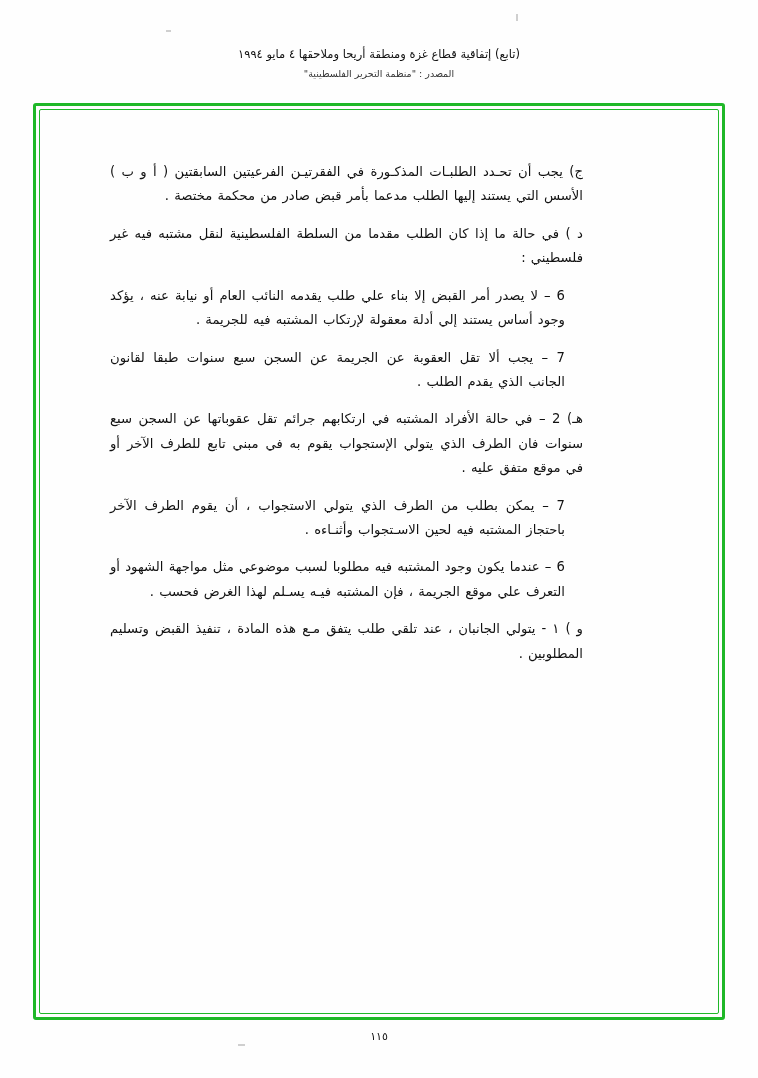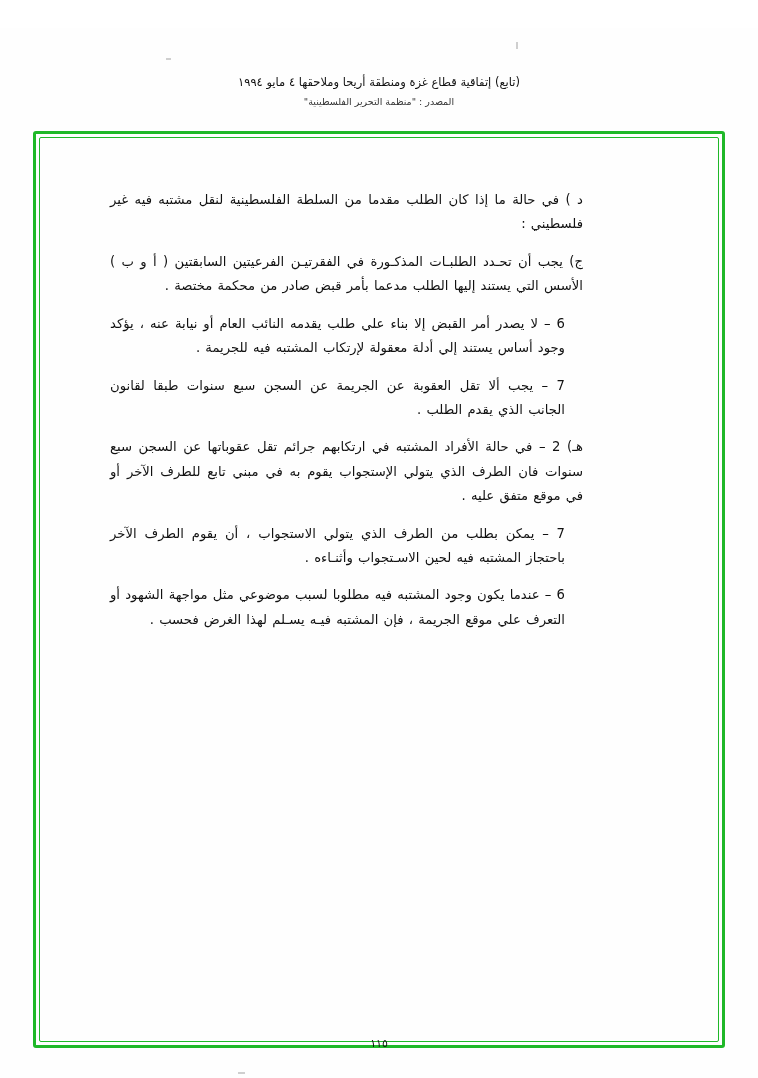--- a/index.html
+++ b/index.html
@@ -13,21 +13,20 @@
     position: relative;
     font-family: "DejaVu Sans", "Liberation Sans", sans-serif;
     color: #1a1a1a;
     overflow: hidden;
   }
 
   .page {
     position: absolute;
     inset: 0;
     background: #fefefe;
-    margin-top: 28px;
   }
 
   
   .header {
     position: absolute;
     top: 46px;
     left: 0;
     right: 0;
     text-align: center;
   }
@@ -82,21 +81,21 @@
     color: #111;
     word-spacing: 1px;
   }
   .para.indent1 {
     margin-right: 18px;
   }
 
   
   .page-number {
     position: absolute;
-    bottom: 28px;
+    bottom: 35px;
     left: 0;
     right: 0;
     text-align: center;
     font-size: 11px;
     letter-spacing: 1px;
     color: #111;
   }
 
   
   .scan-mark {
@@ -119,24 +118,25 @@
   <div class="header">
     <div class="header-title">(تابع) إتفاقية قطاع غزة ومنطقة أريحا وملاحقها ٤ مايو ١٩٩٤</div>
     <div class="header-source">المصدر : "منظمة التحرير الفلسطينية"</div>
   </div>
 
   <div class="frame">
     <div class="frame-inner"></div>
   </div>
 
   <div class="content" id="body-container">
+      <div class="para">ج) يجب أن تحـدد الطلبـات المذكـورة في الفقرتيـن الفرعيتين السابقتين ( أ و ب ) الأسس التي يستند إليها الطلب مدعما بأمر قبض صادر من محكمة مختصة .</div>
       <div class="para">د ) في حالة ما إذا كان الطلب مقدما من السلطة الفلسطينية لنقل مشتبه فيه غير فلسطيني :</div>
-      <div class="para">ج) يجب أن تحـدد الطلبـات المذكـورة في الفقرتيـن الفرعيتين السابقتين ( أ و ب ) الأسس التي يستند إليها الطلب مدعما بأمر قبض صادر من محكمة مختصة .</div>
       <div class="para indent1">6 – لا يصدر أمر القبض إلا بناء علي طلب يقدمه النائب العام أو نيابة عنه ، يؤكد وجود أساس يستند إلي أدلة معقولة لإرتكاب المشتبه فيه للجريمة .</div>
       <div class="para indent1">7 – يجب ألا تقل العقوبة عن الجريمة عن السجن سبع سنوات طبقا لقانون الجانب الذي يقدم الطلب .</div>
       <div class="para">هـ) 2 –  في حالة الأفراد المشتبه في ارتكابهم جرائم تقل عقوباتها عن السجن سبع سنوات فان الطرف الذي يتولي الإستجواب يقوم به في مبني تابع للطرف الآخر أو في موقع متفق عليه .</div>
       <div class="para indent1">7 – يمكن بطلب من الطرف الذي يتولي الاستجواب ، أن يقوم الطرف الآخر باحتجاز المشتبه فيه لحين الاسـتجواب وأثنـاءه .</div>
       <div class="para indent1">6 – عندما يكون وجود المشتبه فيه مطلوبا لسبب موضوعي مثل مواجهة الشهود أو التعرف علي موقع الجريمة ، فإن المشتبه فيـه يسـلم لهذا الغرض فحسب .</div>
+      <div class="para">و ) ١ - يتولي الجانبان ، عند تلقي طلب يتفق مـع هذه المادة ،  تنفيذ القبض وتسليم المطلوبين .</div>
     </div>
 
   <div class="page-number">١١٥</div>
 
 </div>
 
 </body></html>

